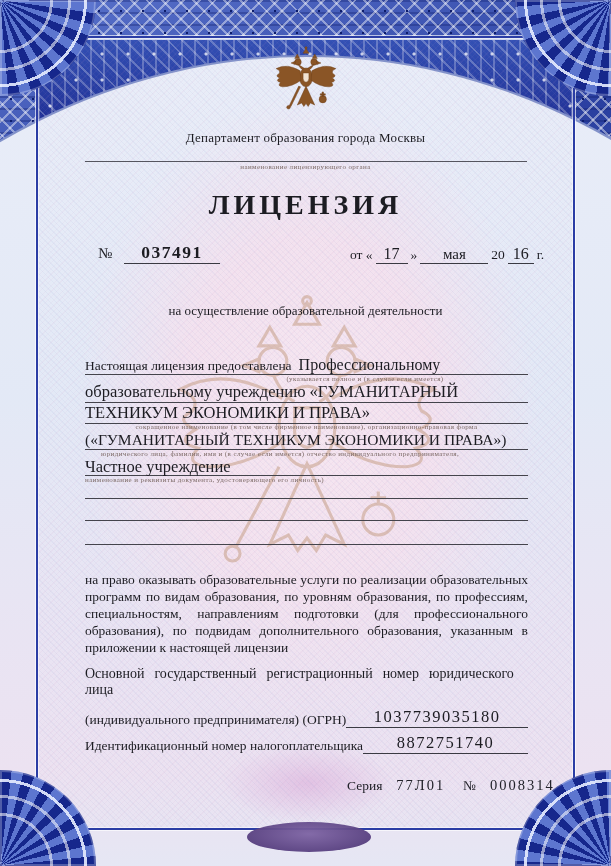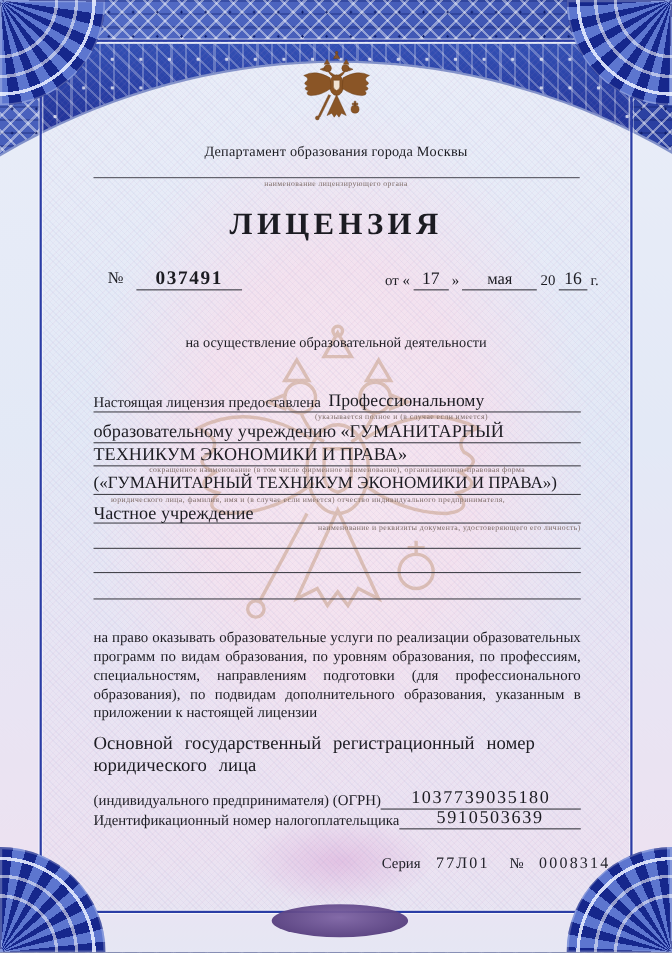--- a/index.html
+++ b/index.html
@@ -84,27 +84,27 @@
   .r1{top:0;height:22px;display:flex;align-items:flex-end;gap:7px;}
   .r1 .lead{font-size:13.5px;white-space:nowrap;}
   .r1 .val{font-size:16px;}
   .c1{position:absolute;top:24px;left:130px;width:300px;text-align:center;}
   .r2{top:25px;height:25px;font-size:16.5px;display:flex;align-items:flex-end;}
   .r3{top:50px;height:21px;font-size:16.5px;display:flex;align-items:flex-end;}
   .c3{position:absolute;top:72px;left:0;width:443px;text-align:center;}
   .r4{top:80px;height:17px;font-size:15.5px;display:flex;align-items:flex-end;}
   .c4{position:absolute;top:99px;left:16px;width:443px;}
   .r5{top:106px;height:17px;font-size:16.5px;display:flex;align-items:center;}
-  .c5{position:absolute;top:125px;left:0;width:443px;text-align:right;}
+  .c5{position:absolute;top:125px;left:0;width:443px;text-align:left;}
   .r6{top:130px;height:16px;} .r7{top:150px;height:18px;} .r8{top:172px;height:20px;}
 
   .paragraph{top:572px;left:85px;width:443px;font-size:13.5px;line-height:16.9px;text-align:justify;}
 
   .ogrn{top:666px;left:85px;width:443px;}
-  .ogrn .l1{font-size:17px;word-spacing:6.5px;}
+  .ogrn .l1{font-size:14px;word-spacing:6.5px;}
   .ogrn .l2{margin-top:9px;display:flex;align-items:flex-end;font-size:13.5px;}
   .vfill{flex:1;border-bottom:1.5px solid #3a3a42;text-align:center;font-size:16.5px;letter-spacing:1.5px;}
   .inn{top:733px;left:85px;width:443px;display:flex;align-items:flex-end;font-size:13.5px;}
 
   .series{top:777px;left:347px;display:flex;align-items:baseline;font-size:13.5px;color:#22222a;}
   .series .v{font-size:14.5px;letter-spacing:2px;}
   .series .g14{margin-left:14px;} .series .g18{margin-left:18px;}
 </style>
 </head>
 <body>
@@ -221,21 +221,21 @@
   <div class="txt ogrn">
     <div class="l1">Основной государственный регистрационный номер юридического лица</div>
     <div class="l2">
       <span>(индивидуального предпринимателя) (ОГРН)</span>
       <span class="vfill">1037739035180</span>
     </div>
   </div>
 
   <div class="txt inn">
     <span>Идентификационный номер налогоплательщика</span>
-    <span class="vfill">5910503639</span>
+    <span class="vfill">8872751740</span>
   </div>
 
   <div class="txt series">
     <span>Серия</span>
     <span class="v g14">77Л01</span>
     <span class="g18">№</span>
     <span class="v g14">0008314</span>
   </div>
 
 </div>

